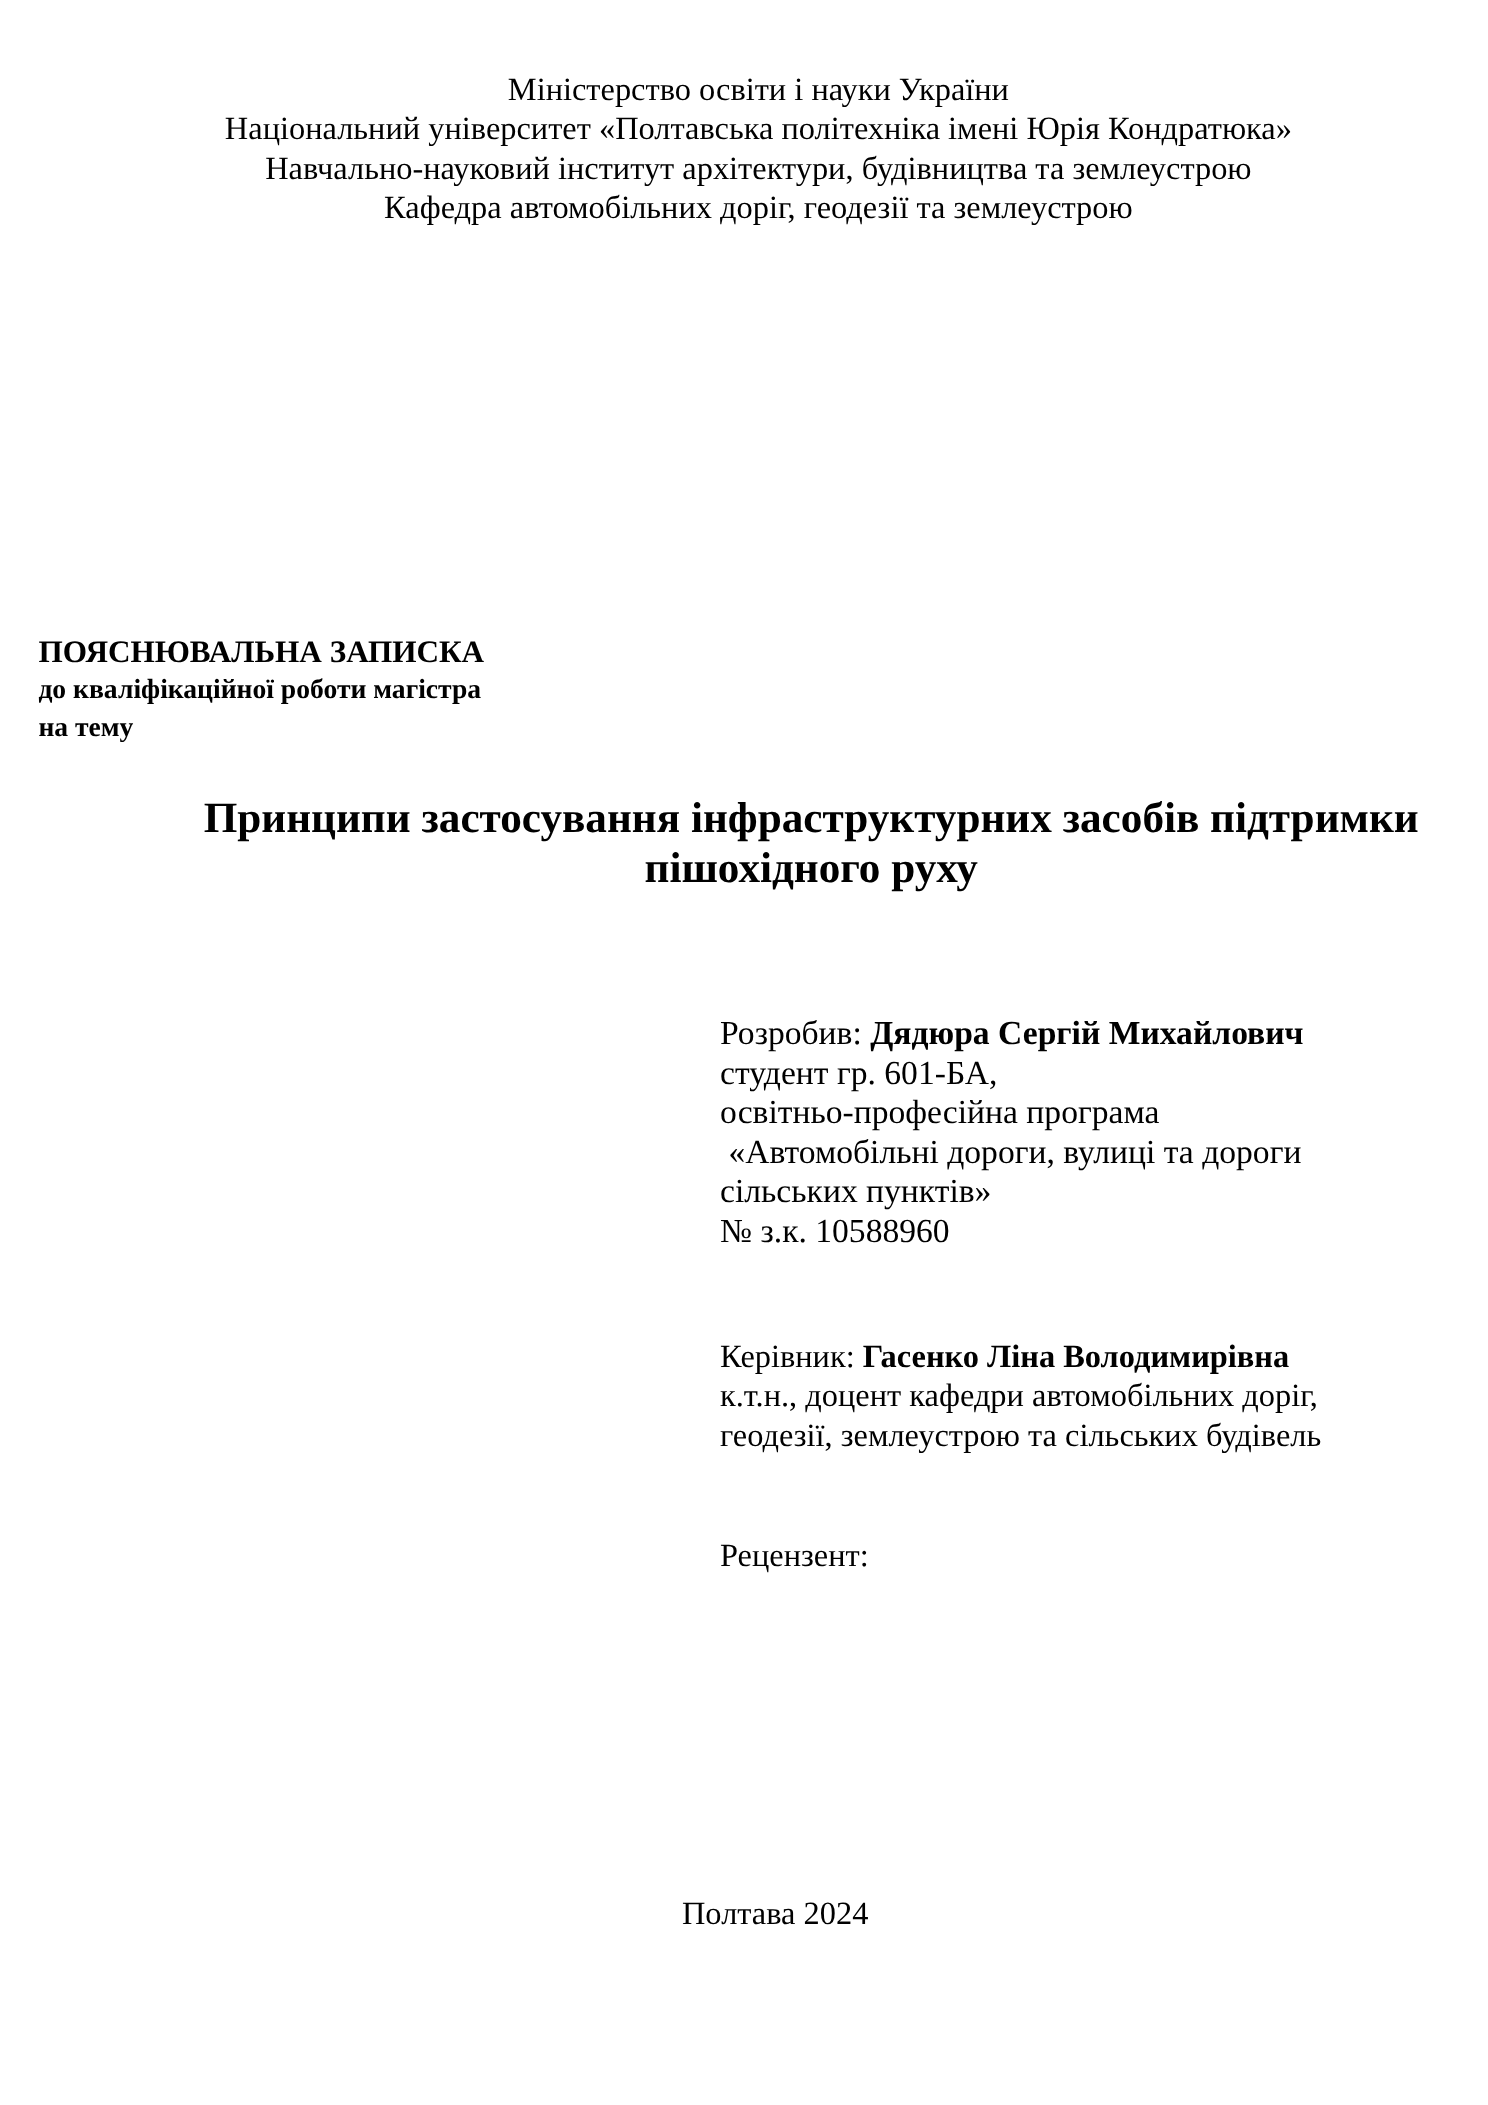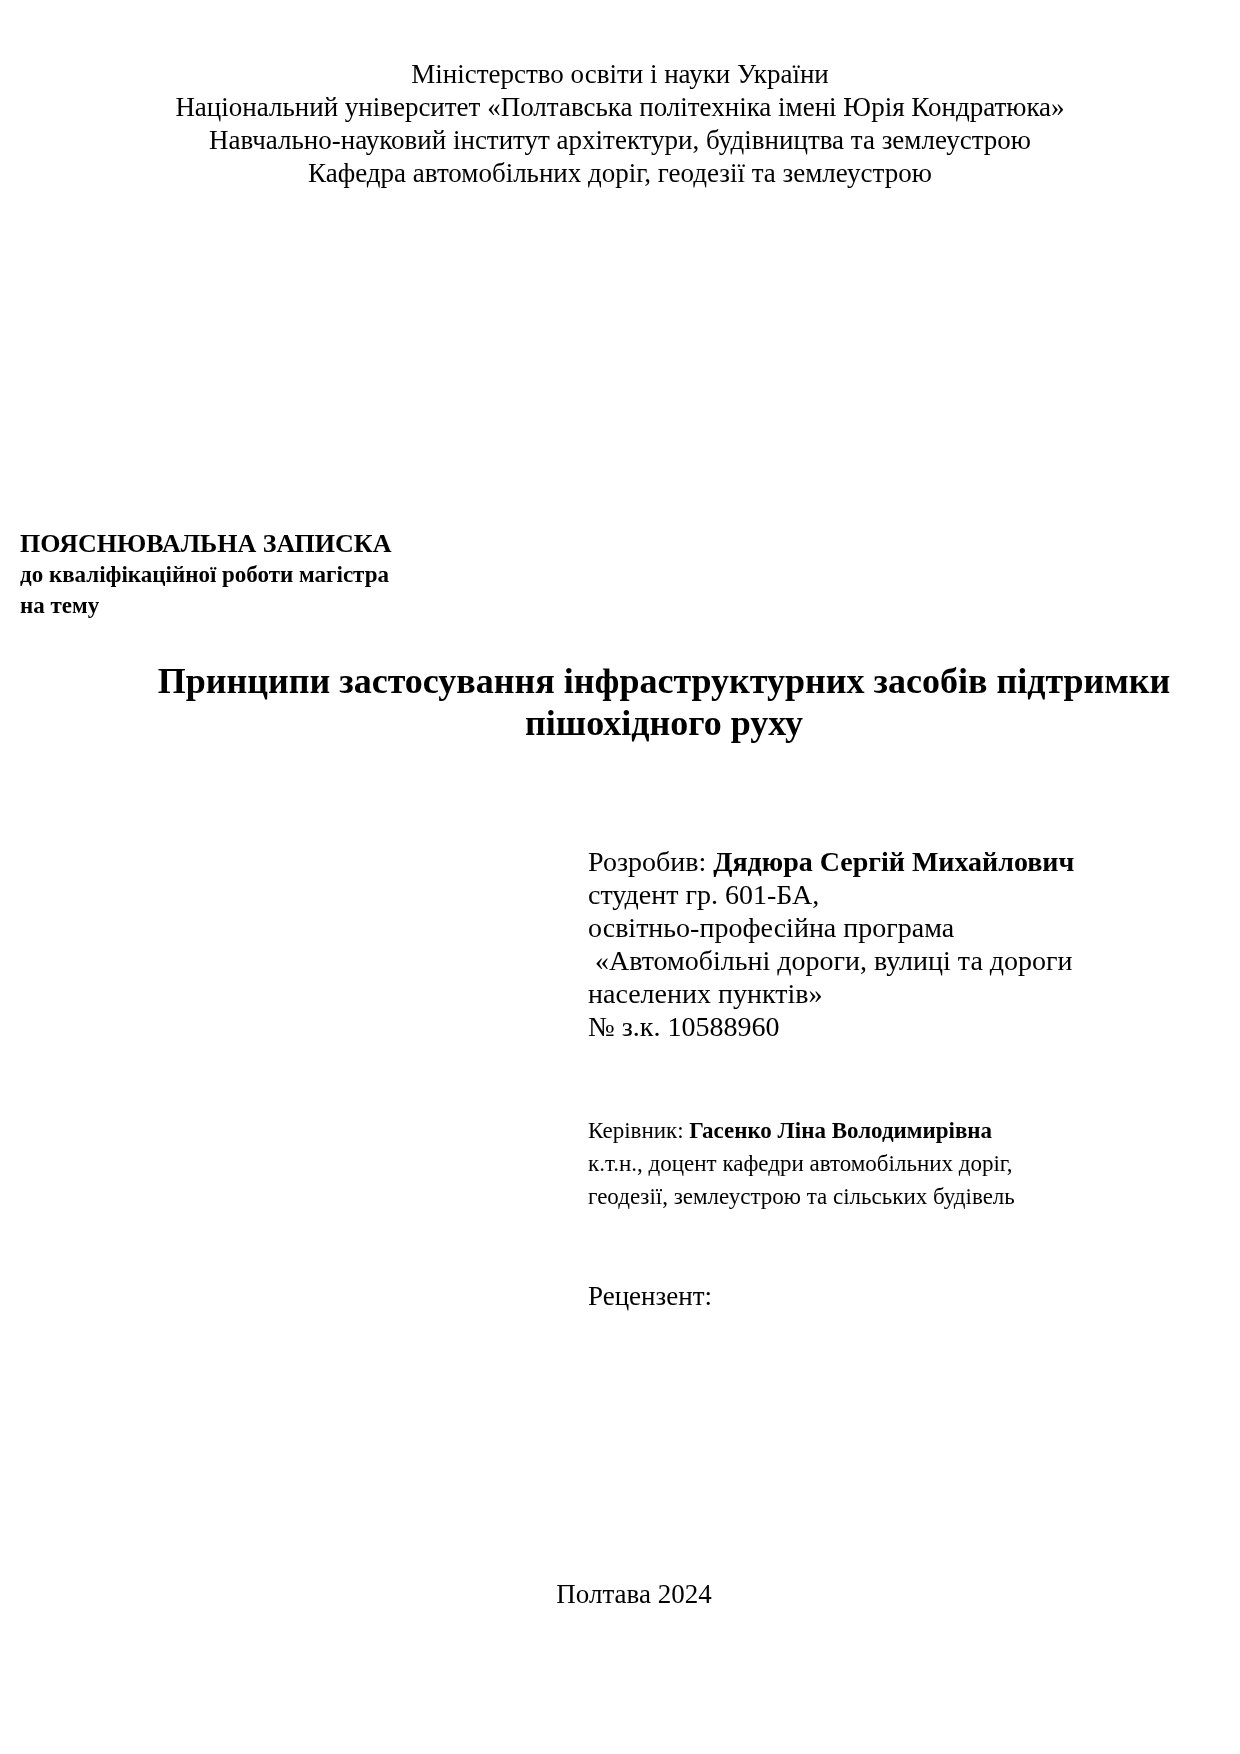--- a/index.html
+++ b/index.html
@@ -10,21 +10,21 @@
     body {
       width: 1240px;
       height: 1754px;
       position: relative;
       overflow: hidden;
       font-family: "Liberation Serif", "DejaVu Serif", serif;
       color: #000000;
     }
     .page {
       position: absolute;
-      left: 0; top: 0;
+      left: 12px; top: 0;
       width: 996px;
       height: 1754px;
     }
     .header {
       position: absolute;
       top: 58px;
       left: 0;
       width: 1240px;
       text-align: center;
       font-size: 27px;
@@ -66,21 +66,21 @@
       top: 845px;
       font-size: 28px;
       line-height: 33px;
     }
     .author-block div { white-space: nowrap; }
     .b { font-weight: bold; }
     .supervisor-block {
       position: absolute;
       left: 588px;
       top: 1114px;
-      font-size: 23px;
+      font-size: 27px;
       line-height: 33px;
     }
     .supervisor-block div { white-space: nowrap; }
     .reviewer {
       position: absolute;
       left: 588px;
       top: 1280px;
       font-size: 27px;
       line-height: 33px;
     }
@@ -117,21 +117,21 @@
   <div class="topic">
     <div>Принципи застосування інфраструктурних засобів підтримки</div>
     <div>пішохідного руху</div>
   </div>
 
   <div class="author-block">
     <div><span>Розробив: </span><span class="b">Дядюра Сергій Михайлович</span></div>
     <div>студент гр. 601-БА,</div>
     <div>освітньо-професійна програма</div>
     <div style="white-space:pre;"> «Автомобільні дороги, вулиці та дороги</div>
-    <div>населених пунктів»</div>
+    <div>сільських пунктів»</div>
     <div>№ з.к. 10588960</div>
   </div>
 
   <div class="supervisor-block">
     <div><span>Керівник: </span><span class="b">Гасенко Ліна Володимирівна</span></div>
     <div>к.т.н., доцент кафедри автомобільних доріг,</div>
     <div>геодезії, землеустрою та сільських будівель</div>
   </div>
 
   <div class="reviewer">Рецензент:</div>

